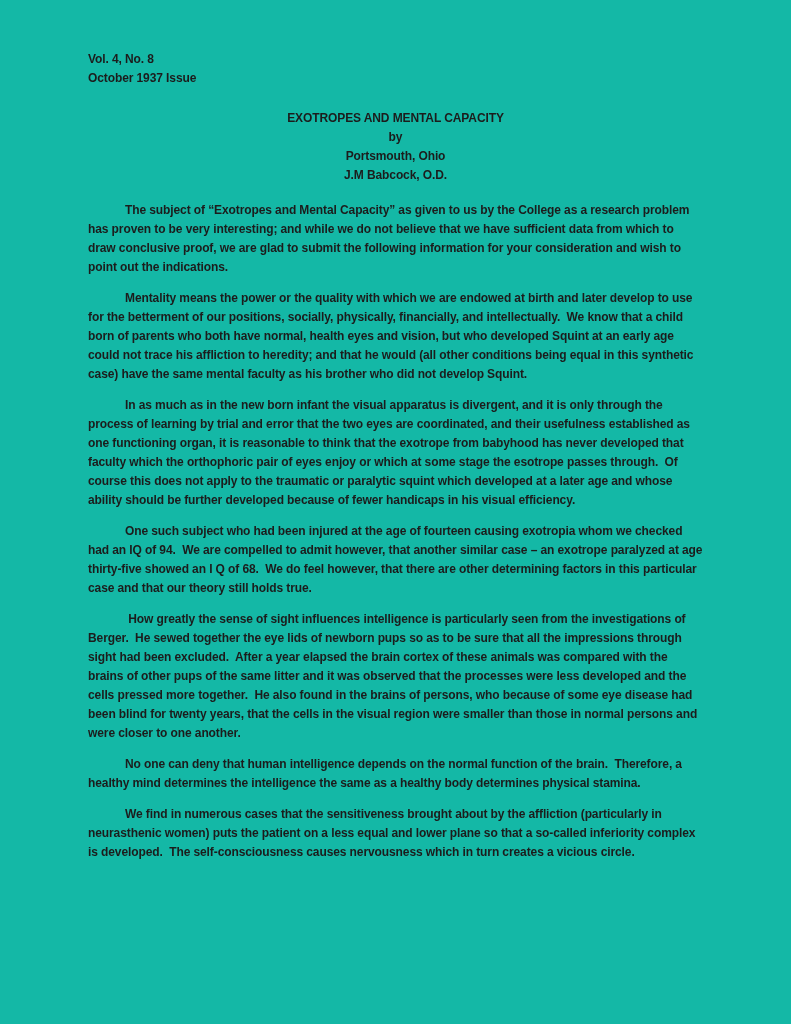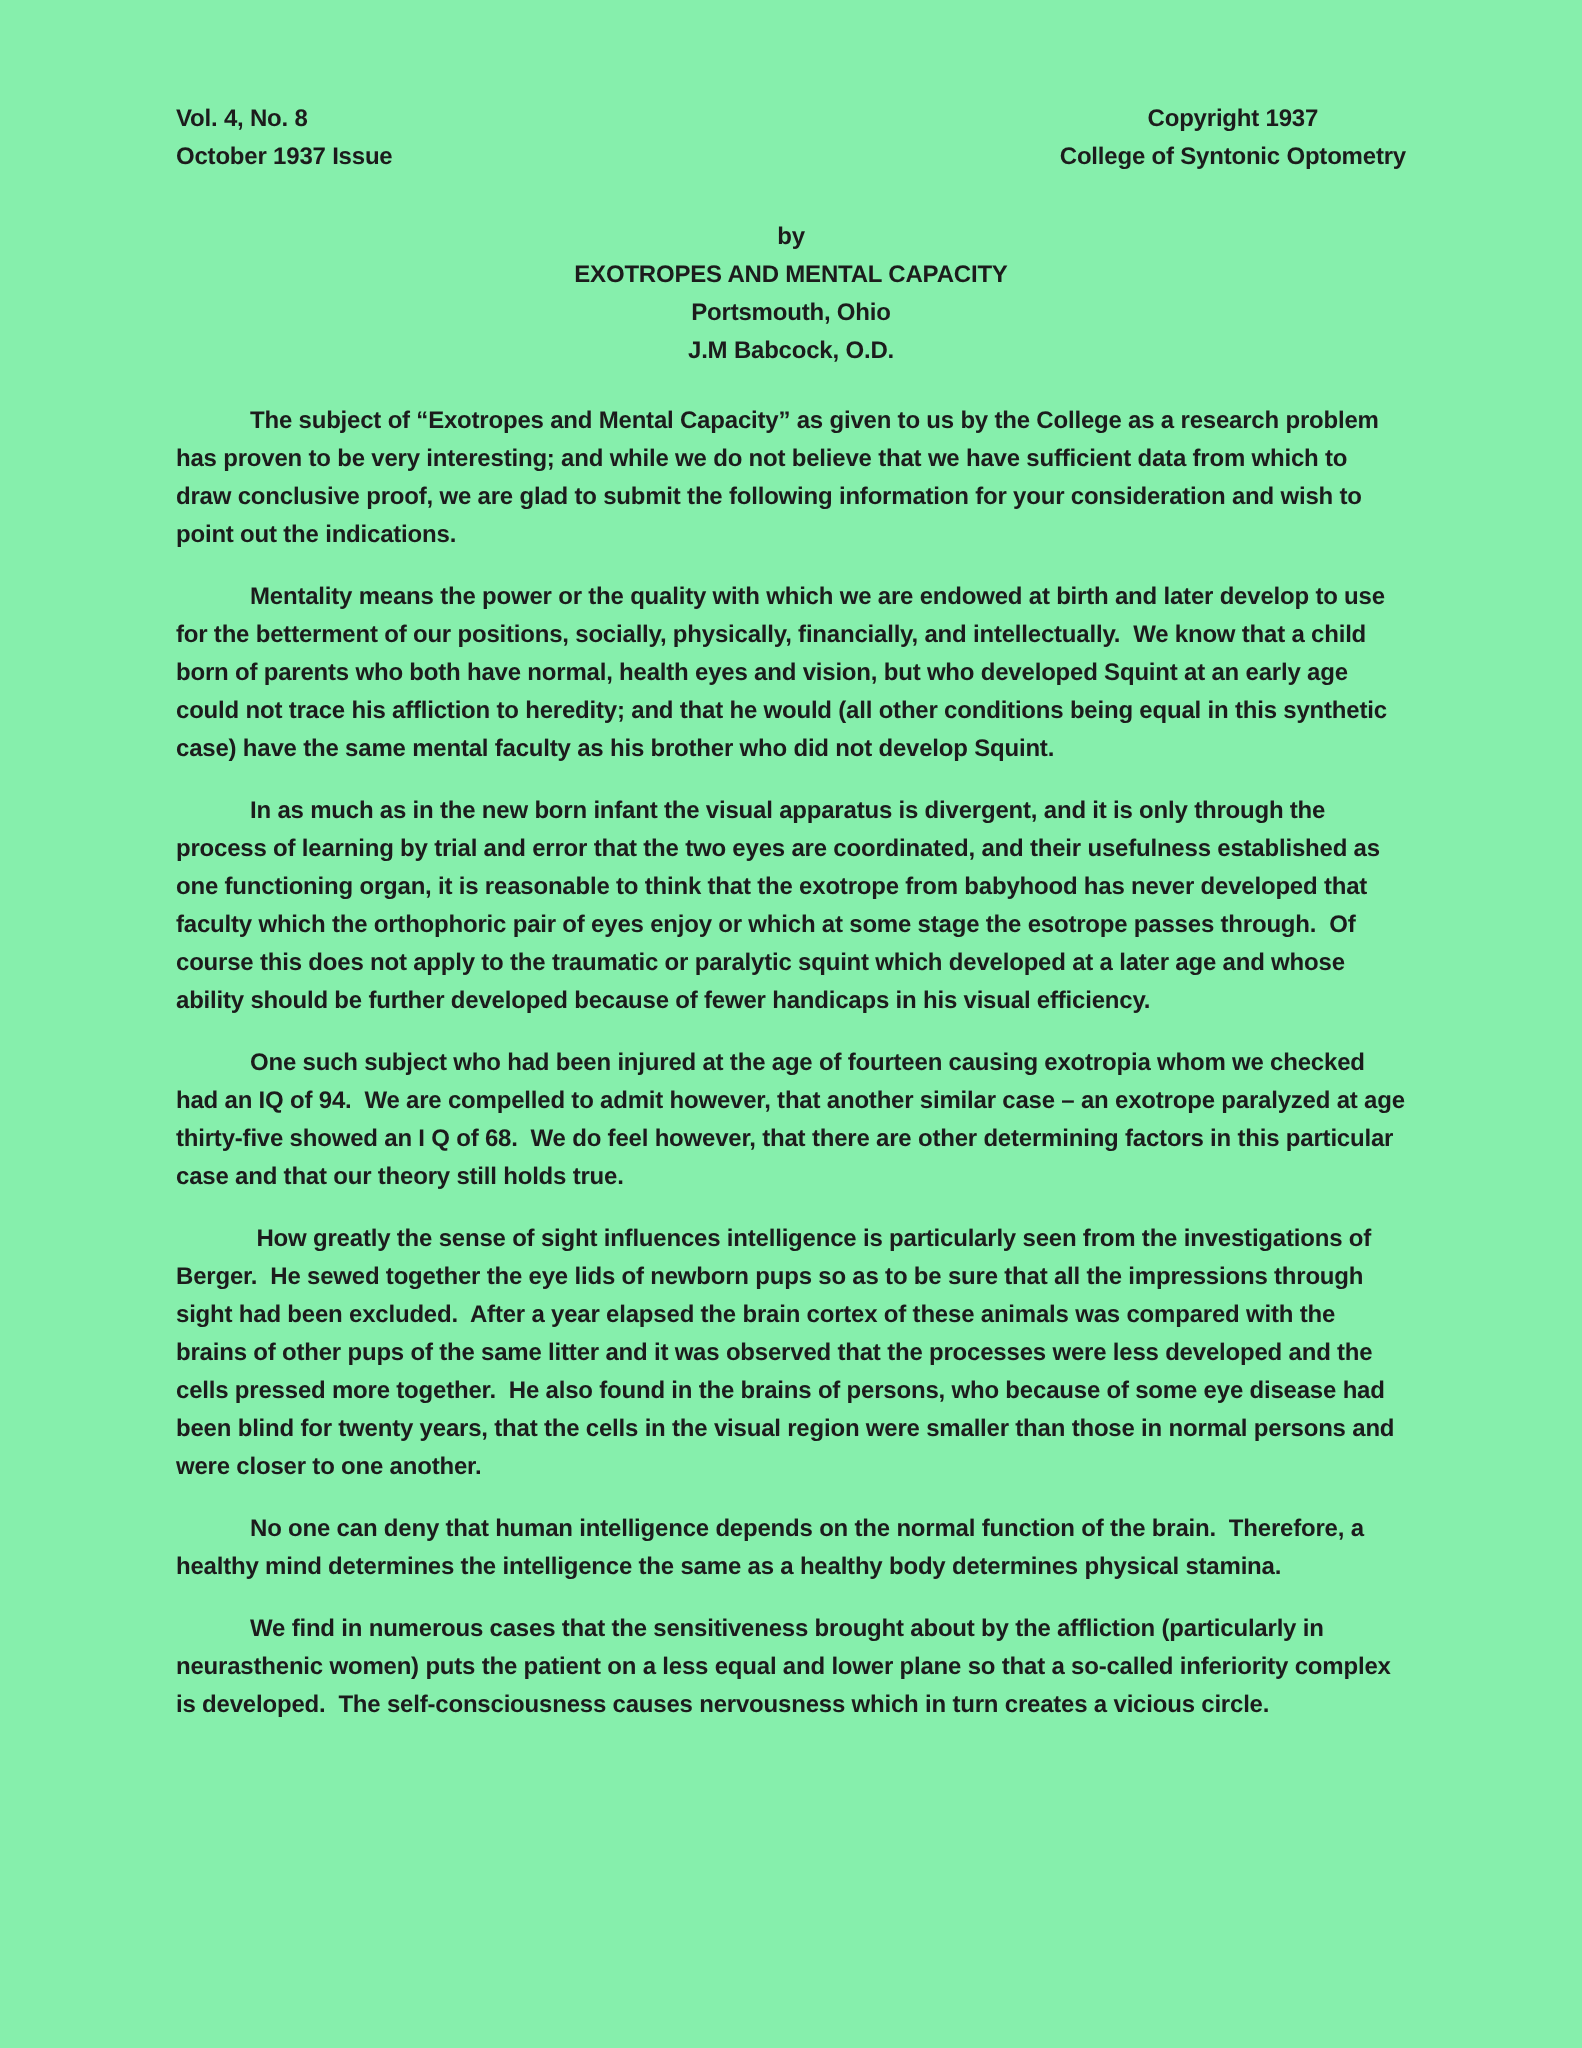--- a/index.html
+++ b/index.html
@@ -5,21 +5,21 @@
   html, body {
     margin: 0;
     padding: 0;
     background: #ffffff;
   }
   .page {
     position: relative;
     width: 791px;
     height: 1024px;
     box-sizing: border-box;
-    background: #86efac;
+    background: #14b8a6;
     padding: 50px 88px 0 88px;
     font-family: "Liberation Sans", sans-serif;
     font-weight: bold;
     font-size: 12px;
     line-height: 19px;
     letter-spacing: -0.1px;
     color: #1c1c1c;
     overflow: hidden;
   }
   .masthead {
@@ -45,29 +45,25 @@
 </head>
 <body>
 
 <div class="page">
 
   <div class="masthead">
     <div class="masthead-left">
       <div>Vol. 4, No. 8</div>
       <div>October 1937 Issue</div>
     </div>
-    <div class="masthead-right">
-      <div>Copyright 1937</div>
-      <div>College of Syntonic Optometry</div>
-    </div>
   </div>
 
   <div class="title-block">
+    <div>EXOTROPES AND MENTAL CAPACITY</div>
     <div>by</div>
-    <div>EXOTROPES AND MENTAL CAPACITY</div>
     <div>Portsmouth, Ohio</div>
     <div>J.M Babcock, O.D.</div>
   </div>
 
   <div class="body-text">
     <p>The subject of “Exotropes and Mental Capacity” as given to us by the College as a research problem has proven to be very interesting; and while we do not believe that we have sufficient data from which to draw conclusive proof, we are glad to submit the following information for your consideration and wish to point out the indications.</p>
     <p>Mentality means the power or the quality with which we are endowed at birth and later develop to use for the betterment of our positions, socially, physically, financially, and intellectually.  We know that a child born of parents who both have normal, health eyes and vision, but who developed Squint at an early age could not trace his affliction to heredity; and that he would (all other conditions being equal in this synthetic case) have the same mental faculty as his brother who did not develop Squint.</p>
     <p>In as much as in the new born infant the visual apparatus is divergent, and it is only through the process of learning by trial and error that the two eyes are coordinated, and their usefulness established as one functioning organ, it is reasonable to think that the exotrope from babyhood has never developed that faculty which the orthophoric pair of eyes enjoy or which at some stage the esotrope passes through.  Of course this does not apply to the traumatic or paralytic squint which developed at a later age and whose ability should be further developed because of fewer handicaps in his visual efficiency.</p>
     <p>One such subject who had been injured at the age of fourteen causing exotropia whom we checked had an IQ of 94.  We are compelled to admit however, that another similar case – an exotrope paralyzed at age thirty-five showed an I Q of 68.  We do feel however, that there are other determining factors in this particular case and that our theory still holds true.</p>
     <p> How greatly the sense of sight influences intelligence is particularly seen from the investigations of Berger.  He sewed together the eye lids of newborn pups so as to be sure that all the impressions through sight had been excluded.  After a year elapsed the brain cortex of these animals was compared with the brains of other pups of the same litter and it was observed that the processes were less developed and the cells pressed more together.  He also found in the brains of persons, who because of some eye disease had been blind for twenty years, that the cells in the visual region were smaller than those in normal persons and were closer to one another.</p>

